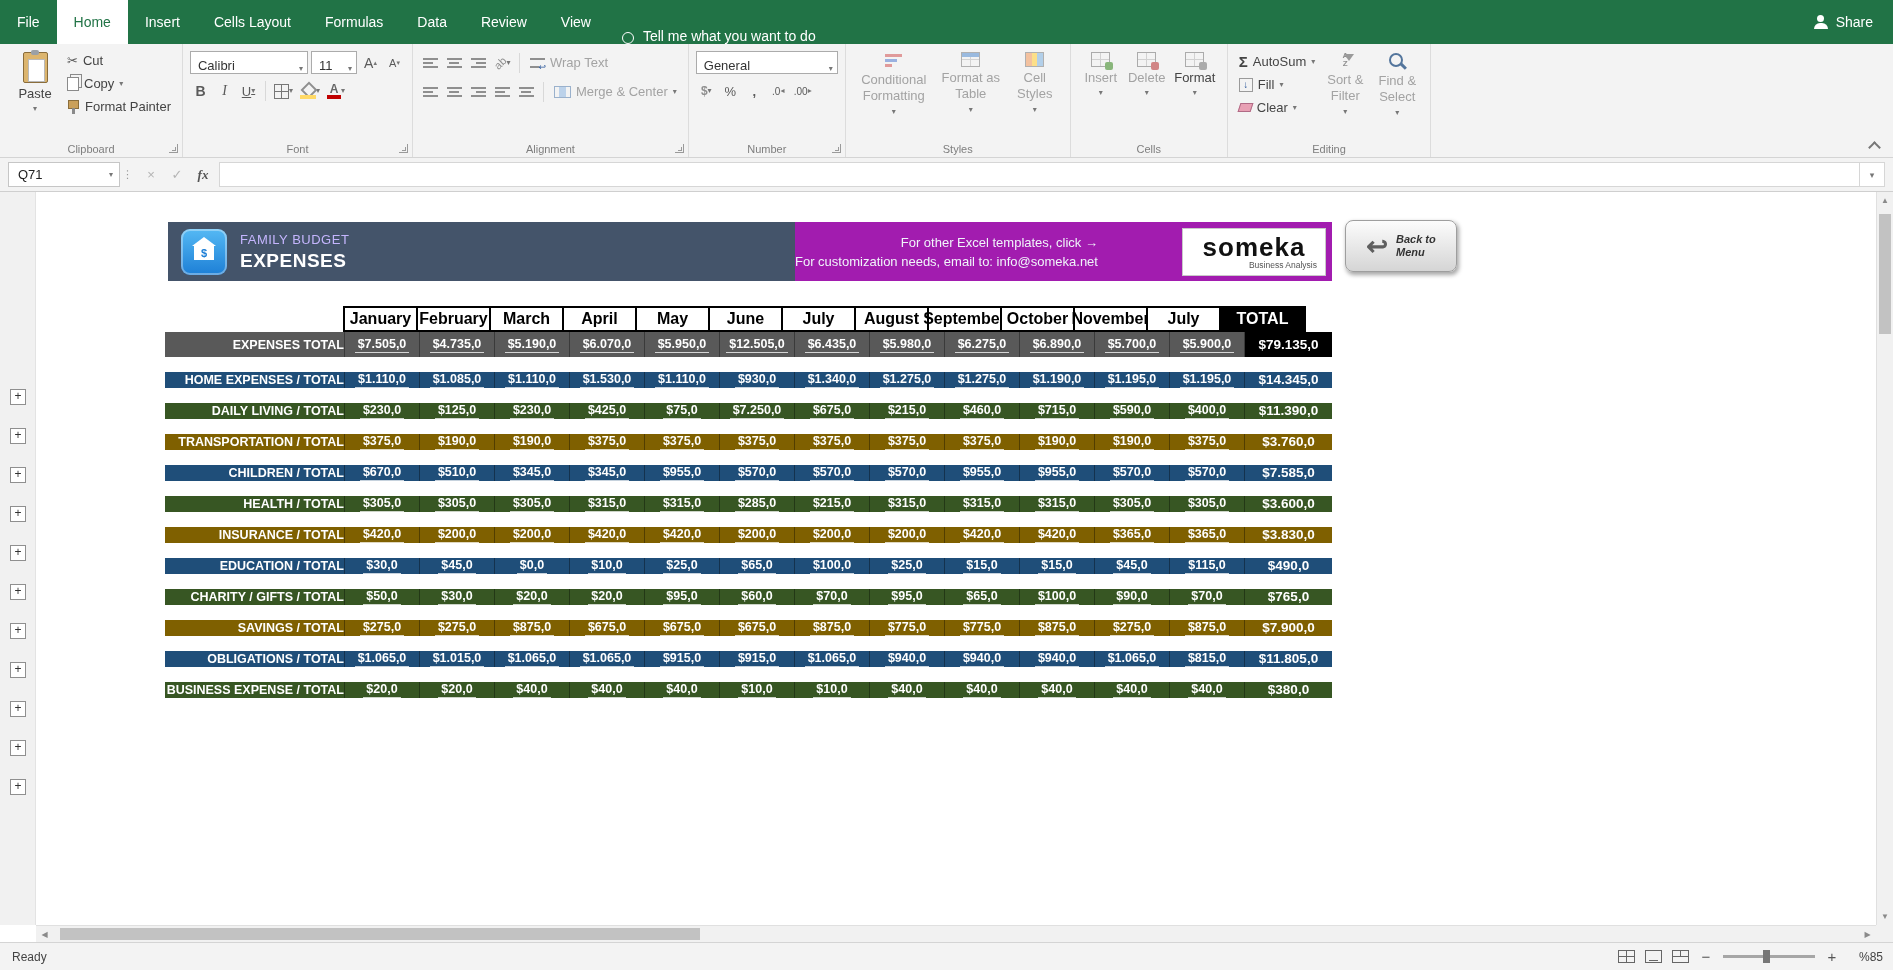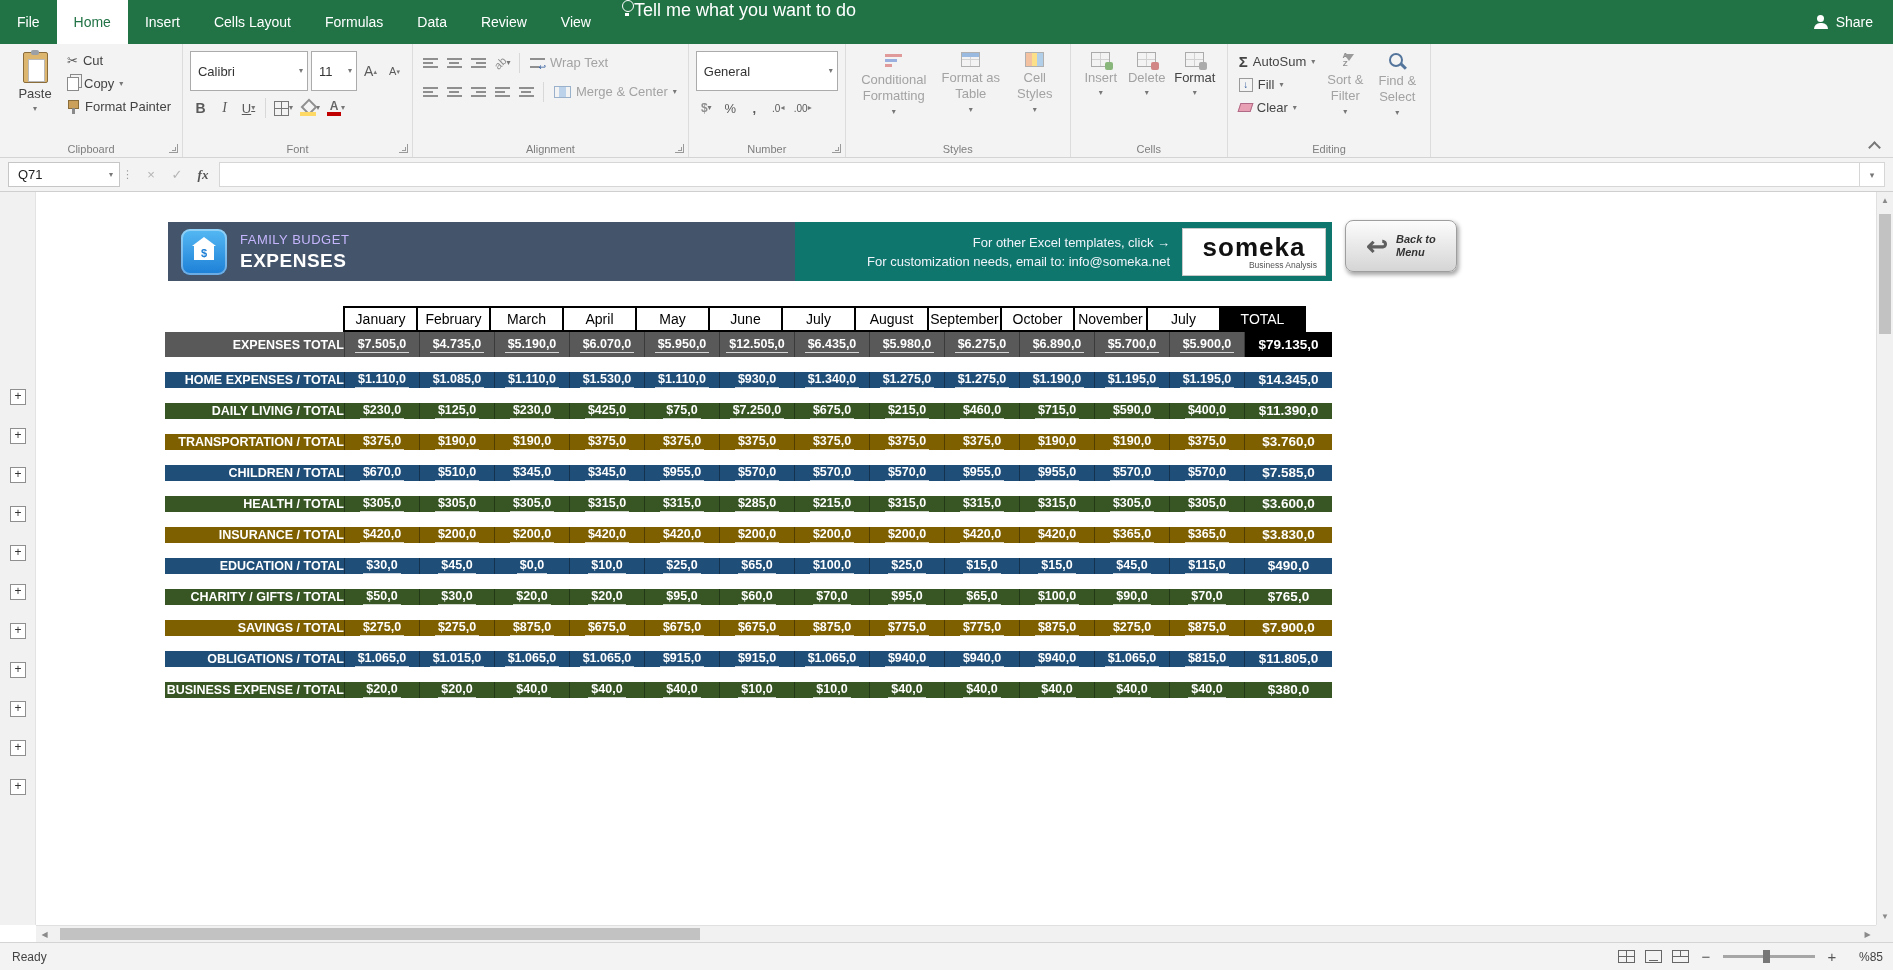--- a/index.html
+++ b/index.html
@@ -5,41 +5,41 @@
   *{margin:0;padding:0;box-sizing:border-box}
   html,body{width:1893px;height:970px;overflow:hidden}
   body{font-family:"Liberation Sans",sans-serif;background:#e6e6e6;-webkit-user-select:none;user-select:none}
   #app{position:relative;width:1893px;height:970px;background:#fff}
 
   
   .tabbar{position:absolute;top:0;left:0;right:0;height:44px;background:#217346;display:flex;align-items:stretch;color:#fff}
   .tabs{display:flex;align-items:stretch}
   .tab{display:flex;align-items:center;padding:0 17px;font-size:14px;white-space:nowrap;cursor:default}
   .tab.active{background:#fff;color:#217346}
-  .tellme{display:flex;align-items:flex-start;margin-left:14px;font-size:18px}
+  .tellme{display:flex;align-items:flex-end;gap:9px;margin-left:14px;font-size:14px}
   .ic-bulb{position:relative;width:12px;height:12px;border:1.5px solid #fff;border-radius:50%;flex:0 0 auto}
   .ic-bulb::after{content:"";position:absolute;left:2.5px;bottom:-5px;width:4px;height:3px;background:#fff}
   .share{margin-left:auto;display:flex;align-items:center;gap:8px;padding:0 20px;font-size:14px}
   .ic-person{position:relative;width:14px;height:14px}
   .ic-person::before{content:"";position:absolute;left:3.5px;top:0;width:7px;height:7px;border-radius:50%;background:#fff}
   .ic-person::after{content:"";position:absolute;left:0;bottom:0;width:14px;height:6px;border-radius:7px 7px 0 0;background:#fff}
 
   
   .ribbon{position:absolute;top:44px;left:0;right:0;height:114px;background:#f3f3f3;border-bottom:1px solid #d4d4d4;display:flex;color:#444;font-size:13px}
   .rgroup{position:relative;border-right:1px solid #dcdcdc;padding:5px 7px 17px 7px;display:flex;align-items:flex-start}
   .rlabel{position:absolute;left:0;right:0;bottom:2px;text-align:center;font-size:11px;color:#7e7e7e;white-space:nowrap}
   .launcher{position:absolute;right:4px;bottom:4px;width:9px;height:9px;border-right:1px solid #9a9a9a;border-bottom:1px solid #9a9a9a}
   .launcher::after{content:"";position:absolute;right:1px;bottom:1px;width:3px;height:3px;border-right:1px solid #9a9a9a;border-bottom:1px solid #9a9a9a}
   .caret{font-size:8px;color:#777;line-height:1}
   .dim{color:#a3a3a3}
   .bigbtn{display:flex;flex-direction:column;align-items:center;justify-content:flex-start;gap:3px;padding:3px 6px;height:86px;text-align:center;line-height:1.25}
   .smallrow{display:flex;align-items:center;gap:5px;height:23px;padding:0 4px;white-space:nowrap}
   .col{display:flex;flex-direction:column}
   .rowline{display:flex;align-items:center;gap:3px}
-  .combo{display:flex;align-items:center;background:#fff;border:1px solid #ababab;height:40px;padding:0 4px 0 7px;font-size:13px;color:#333;gap:6px}
+  .combo{display:flex;align-items:flex-end;background:#fff;border:1px solid #ababab;height:23px;padding:0 4px 0 7px;font-size:13px;color:#333;gap:6px}
   .sqbtn{display:flex;align-items:center;justify-content:center;min-width:21px;height:22px;padding:0 2px;color:#5a5a5a}
   .divv{width:1px;height:20px;background:#d8d8d8;margin:0 3px}
 
   
   .ic-paste{position:relative;width:25px;height:31px;background:#dcb56e;border:1px solid #8a6d3b;border-radius:2px}
   .ic-paste::before{content:"";position:absolute;left:4px;top:6px;width:15px;height:21px;background:#fff;border:1px solid #b9b9b9}
   .ic-paste::after{content:"";position:absolute;left:7.5px;top:-3px;width:8px;height:5px;background:#9aa0a6;border-radius:2px}
   .ic-copy{position:relative;width:12px;height:14px;border:1px solid #8a8a8a;background:#fff;box-shadow:3px -3px 0 -1px #f3f3f3,3px -3px 0 0 #8a8a8a}
   .ic-brush{position:relative;width:13px;height:14px}
   .ic-brush::before{content:"";position:absolute;left:1px;top:0;width:9px;height:7px;background:#caa05a;border:1px solid #8a6d3b}
@@ -102,41 +102,41 @@
   .fexpand{width:26px;height:25px;background:#fff;border:1px solid #d6d6d6;display:flex;align-items:center;justify-content:center;color:#777;font-size:9px;margin-right:8px}
 
   
   .worksheet{position:absolute;top:192px;left:0;right:0;bottom:28px;background:#fff;overflow:hidden}
   .gutter{position:absolute;left:0;top:0;width:36px;bottom:17px;background:#f1f1f1;border-right:1px solid #e3e3e3}
   .plusbtn{position:absolute;left:10px;width:16px;height:16px;background:#fff;border:1px solid #8f8f8f;color:#333;font-size:12px;line-height:13px;text-align:center;cursor:pointer}
 
   
   .banner{position:absolute;left:168px;top:30px;width:1164px;height:59px;display:flex}
   .banner-left{flex:0 0 627px;background:#44546a;display:flex;align-items:center;padding-left:13px;gap:13px}
-  .banner-right{flex:1;background:#0f766e;display:flex;align-items:center;justify-content:flex-end;gap:12px;padding-right:6px}
+  .banner-right{flex:1;background:#a21caf;display:flex;align-items:center;justify-content:space-between;gap:12px;padding-right:6px}
   .appicon{width:46px;height:46px;border-radius:9px;background:linear-gradient(#55b9f4,#1d7fd6);box-shadow:inset 0 0 0 2px rgba(255,255,255,.35);padding-top:8px}
   .roof{width:0;height:0;border-left:12px solid transparent;border-right:12px solid transparent;border-bottom:9px solid #fff;margin:0 auto}
   .hbody{width:20px;height:14px;background:#fff;margin:0 auto;display:flex;align-items:center;justify-content:center;font-size:11px;font-weight:bold;color:#1d7fd6}
   .btitle{font-size:13px;color:#c4b5fd;letter-spacing:.5px}
   .bsub{font-size:19px;font-weight:bold;color:#fff;letter-spacing:.5px;margin-top:3px}
   .promo{text-align:right;color:#f0f4fa;font-size:13px;line-height:19px}
   .somekabox{width:144px;height:48px;background:#fff;border:1px solid #c9c9c9;display:flex;flex-direction:column;align-items:center;justify-content:center;line-height:1}
   .somekatxt{font-size:26px;font-weight:bold;color:#111;letter-spacing:1px}
   .somekasub{font-size:8.5px;color:#555;align-self:flex-end;margin-right:8px;margin-top:1px}
   .backbtn{position:absolute;left:1345px;top:28px;width:112px;height:52px;border:1px solid #9e9e9e;border-radius:8px;background:linear-gradient(#fcfcfc,#d5d5d5);box-shadow:1.5px 2.5px 4px rgba(0,0,0,.35);display:flex;align-items:center;justify-content:center;gap:8px;cursor:pointer}
   .ic-back{font-size:26px;color:#5f5f5f;font-weight:bold;line-height:1}
   .backtxt{font-size:11px;font-weight:bold;font-style:italic;color:#333;line-height:13px}
 
   
   .btable{position:absolute;left:165px;top:114px}
   .trow{display:flex}
   .tcell{display:flex;align-items:center;justify-content:center;flex:0 0 auto}
   .tghost{width:180px}
   .hcell{width:75px;height:26px;border:2px solid #000;margin-left:-2px;background:#fff}
-  .hv{font-size:14px;font-weight:normal;color:#000}
+  .hv{font-size:16px;font-weight:bold;color:#000}
   .htotal{width:87px;background:#000}
   .htotal .hv{color:#fff}
   .tlabel{width:180px;justify-content:flex-end;padding-left:6px;border-right:1px solid rgba(0,0,0,.35)}
   .lv{font-size:12.5px;font-weight:bold;color:#fff;white-space:nowrap}
   .vcell{width:75px;border-right:1px solid rgba(0,0,0,.35)}
   .cv{font-size:12.5px;font-weight:bold;color:#fff;border-bottom:1px solid rgba(255,255,255,.75);padding:0 3px 1px;white-space:nowrap}
   .rtotal{width:87px;border-right:none}
   .rtotal .cv{font-size:13.5px;border-bottom:none}
   .texp{height:25px}
   .texp .tcell{background:#595959}

